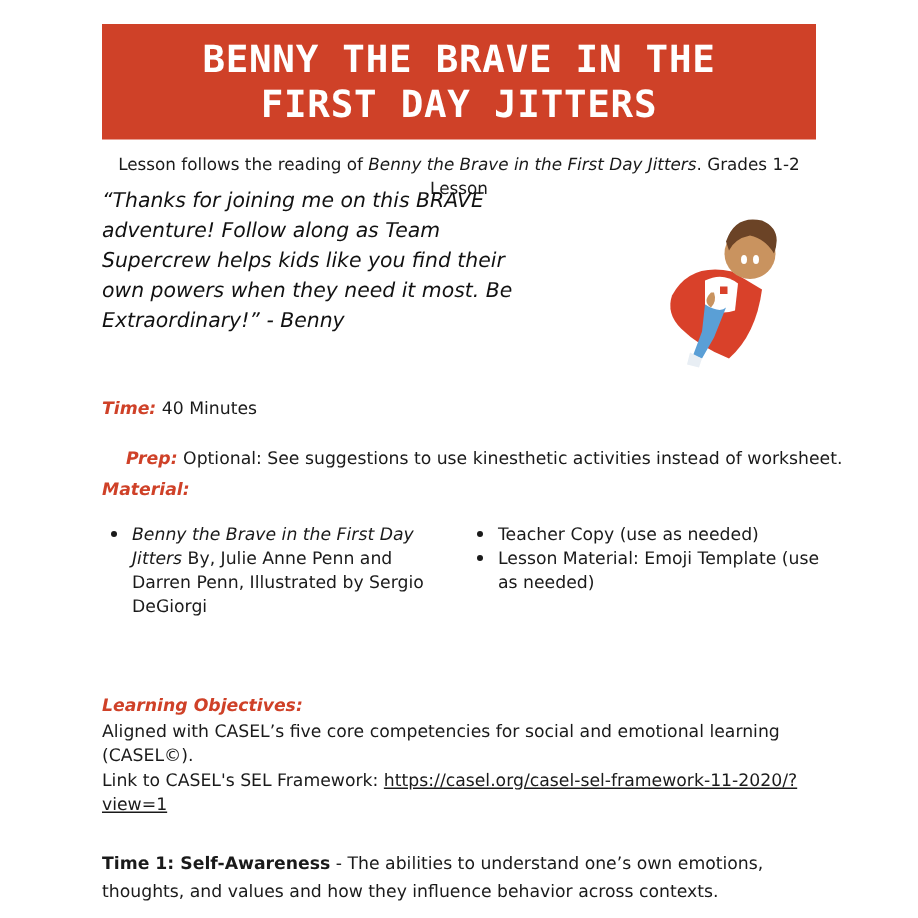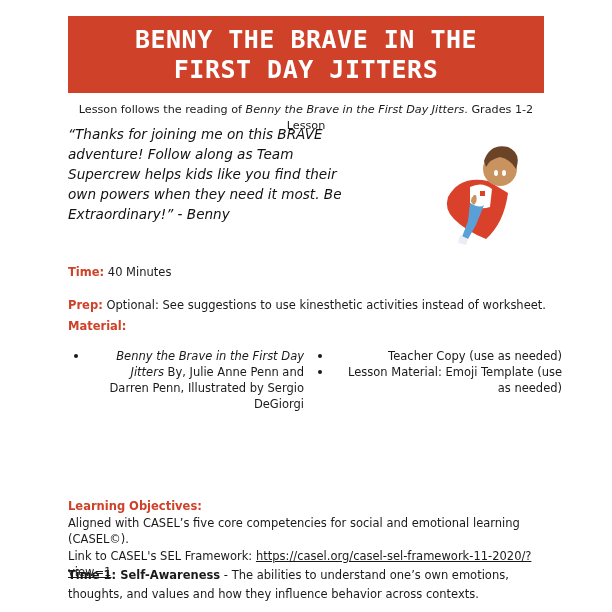--- a/index.html
+++ b/index.html
@@ -18,31 +18,31 @@
     position: absolute; left: 68px; top: 102px; width: 476px;
     text-align: center; font-size: 11.2px; line-height: 16px;
   }
   .subtitle em { font-style: italic; }
   .quote {
     position: absolute; left: 68px; top: 124px; width: 300px;
     font-style: italic; font-size: 13.6px; line-height: 20px; color: #111;
   }
   .hero { position: absolute; left: 430px; top: 135px; width: 100px; height: 112px; }
   .field { position: absolute; left: 68px; font-size: 11.5px; line-height: 16px; }
-  .label-red { color: #cf4128; font-weight: bold; }
+  .label-red { color: #cf4128; font-weight: bold; font-style: italic; }
   .materials { position: absolute; left: 68px; top: 348px; width: 500px; display: flex; }
   .materials ul { list-style: none; font-size: 11.5px; line-height: 16px; }
-  .materials li { position: relative; padding-left: 20px; text-align: right; }
+  .materials li { position: relative; padding-left: 20px; }
   .materials li::before {
     content: ""; position: absolute; left: 6px; top: 6px;
     width: 4px; height: 4px; border-radius: 50%; background: #1a1a1a;
   }
   .col-left { width: 236px; }
   .col-right { width: 250px; margin-left: 8px; }
-  .lo-block { position: absolute; left: 68px; top: 462px; width: 490px; font-size: 11.5px; line-height: 16.5px; margin-top: 36px; }
+  .lo-block { position: absolute; left: 68px; top: 462px; width: 490px; font-size: 11.5px; line-height: 16.5px; }
   .lo-link { color: #1a1a1a; text-decoration: underline; }
   .goal { position: absolute; left: 68px; top: 566px; width: 490px; font-size: 11.5px; line-height: 19px; }
   .goal b { font-weight: bold; }
 </style>
 </head>
 <body>
 
 <div class="banner">
   <div class="banner-title">BENNY THE BRAVE IN THE FIRST DAY JITTERS</div>
 </div>
@@ -65,21 +65,21 @@
     <ellipse cx="66" cy="38" rx="2" ry="3" fill="#ffffff"></ellipse>
     <ellipse cx="74" cy="38" rx="2" ry="3" fill="#ffffff"></ellipse>
     <path d="M44 60 Q38 66 44 70 Q48 66 46 60 Z" fill="#c9935f"></path>
   </svg>
 </div>
 
 <div class="field" style="top:264px;">
   <span class="label-red">Time:</span><span> 40 Minutes</span>
 </div>
 
-<div class="field" style="top:297px;">
+<div class="field" style="top:297px;margin-left:16px;">
   <span class="label-red">Prep:</span><span> Optional: See suggestions to use kinesthetic activities instead of worksheet.</span>
 </div>
 
 <div class="field" style="top:318px;">
   <span class="label-red">Material:</span>
 </div>
 
 <div class="materials">
   <ul class="col-left">
     <li><em>Benny the Brave in the First Day Jitters</em><span> By, Julie Anne Penn and Darren Penn, Illustrated by Sergio DeGiorgi</span></li>

